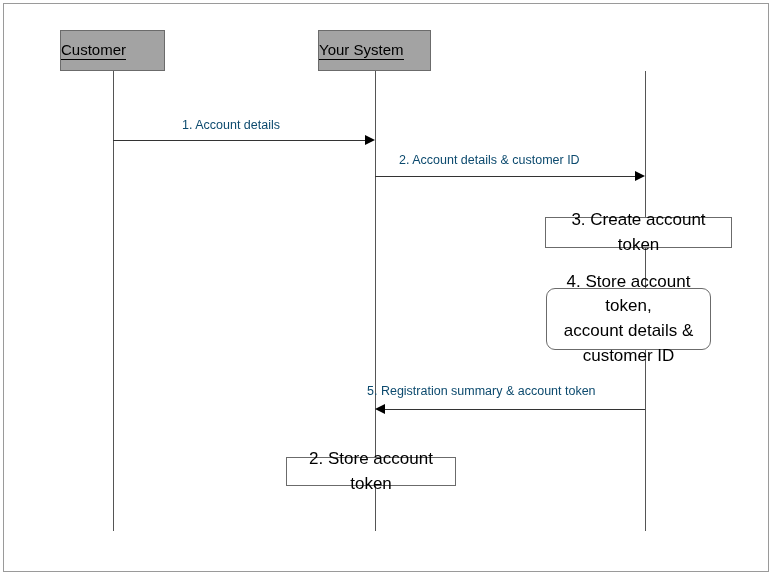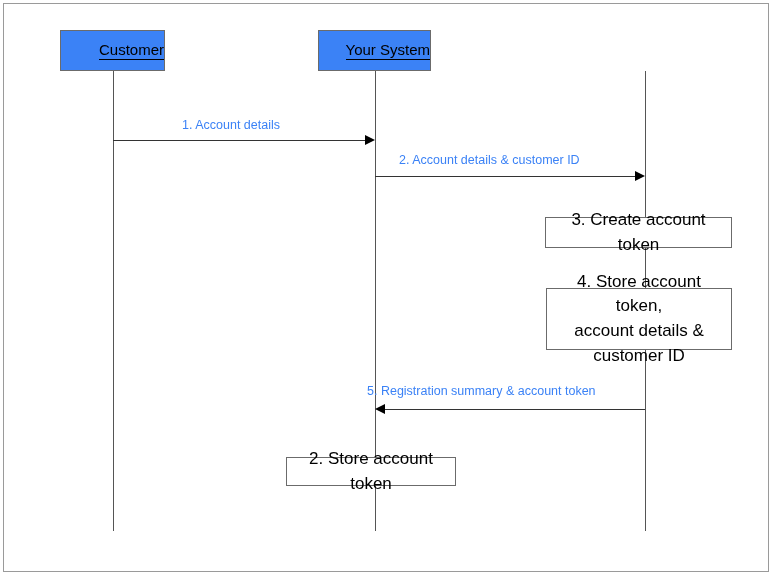--- a/index.html
+++ b/index.html
@@ -28,24 +28,24 @@
     height: 569px;
     border: 1px solid #9a9a9a;
     box-sizing: border-box;
     background: #ffffff;
   }
   
   .participant {
     position: absolute;
     box-sizing: border-box;
     border: 1px solid #6b6b6b;
-    background: #3b82f6;
+    background: #a3a3a3;
     display: flex;
     align-items: center;
-    justify-content: flex-end;
+    justify-content: flex-start;
   }
   .participant-label {
     font-size: 15px;
     color: #000000;
     line-height: 1;
     border-bottom: 1px solid #000000;
     padding-bottom: 2px;
     white-space: nowrap;
   }
   
@@ -70,21 +70,21 @@
   .arrow-head.right {
     border-left: 10px solid #000000;
   }
   .arrow-head.left {
     border-right: 10px solid #000000;
   }
   
   .msg-label {
     position: absolute;
     font-size: 12.5px;
-    color: #3b82f6;
+    color: #0c4a6e;
     white-space: nowrap;
     line-height: 1.1;
   }
   
   .action-box {
     position: absolute;
     box-sizing: border-box;
     border: 1px solid #6b6b6b;
     background: #ffffff;
     display: flex;
@@ -124,21 +124,21 @@
   <div class="arrow-head right" style="left:365px; top:135px;"></div>
 
   <div class="msg-label" style="left:399px; top:154px;">2. Account details &amp; customer ID</div>
   <div class="msg-line" style="left:375px; top:176px; width:260px;"></div>
   <div class="arrow-head right" style="left:635px; top:171px;"></div>
 
   <div class="action-box" style="left:545px; top:217px; width:187px; height:31px;">
     <span class="action-label">3. Create account token</span>
   </div>
 
-  <div class="action-box" style="left:546px; top:288px; width:186px; height:62px;">
+  <div class="action-box" style="left:546px; top:288px; width:165px; height:62px;border-radius:9px;">
     <span class="action-label">4. Store account  token,
 account details &amp;
 customer ID</span>
   </div>
 
   <div class="msg-label" style="left:367px; top:385px;">5. Registration summary &amp; account token</div>
   <div class="msg-line" style="left:385px; top:409px; width:260px;"></div>
   <div class="arrow-head left" style="left:375px; top:404px;"></div>
 
   <div class="action-box" style="left:286px; top:457px; width:170px; height:29px;">

